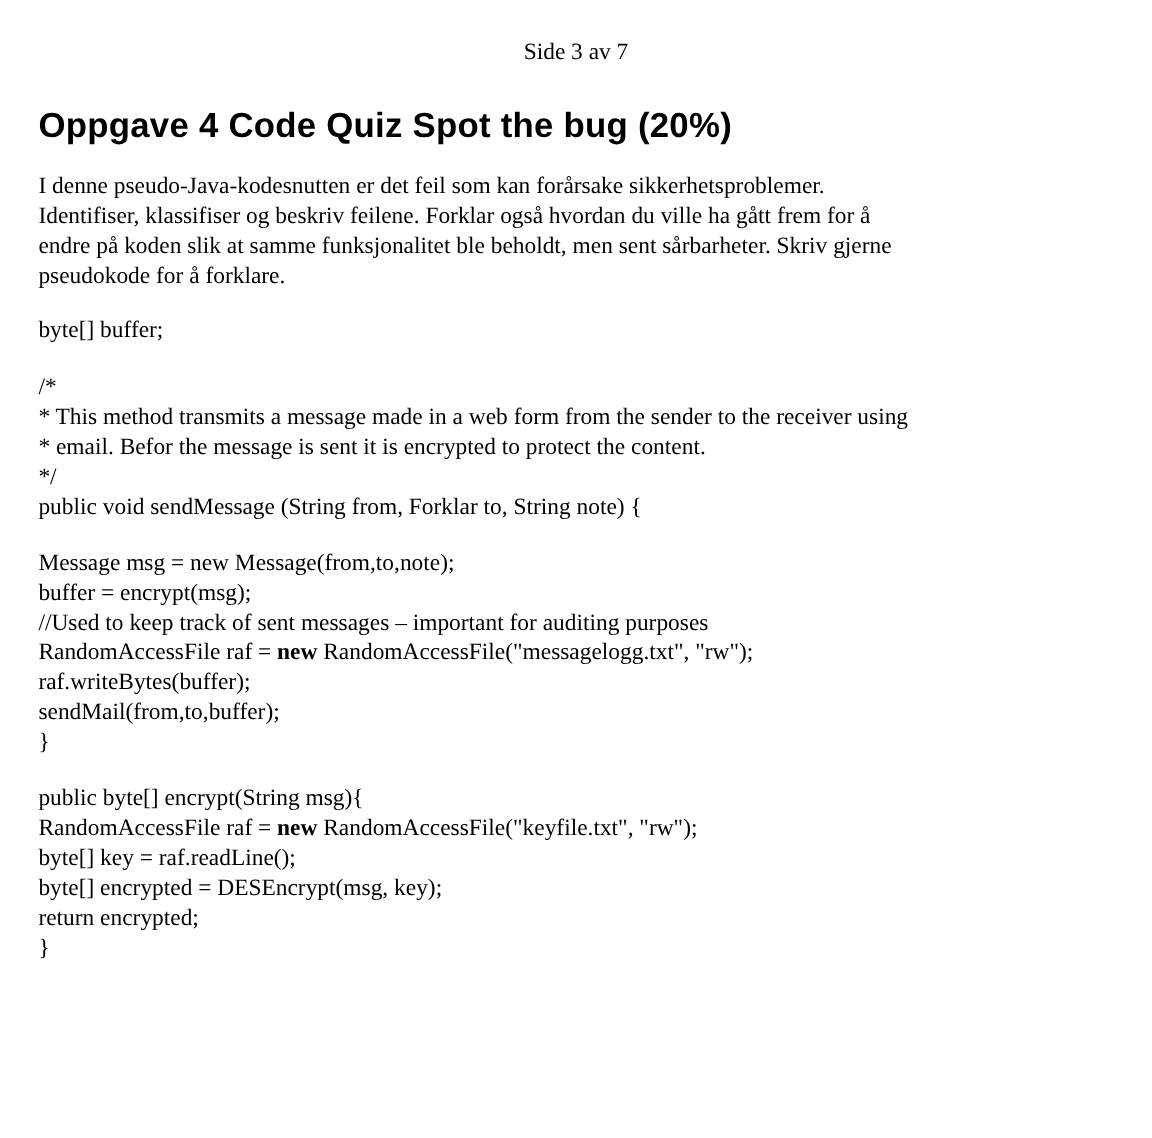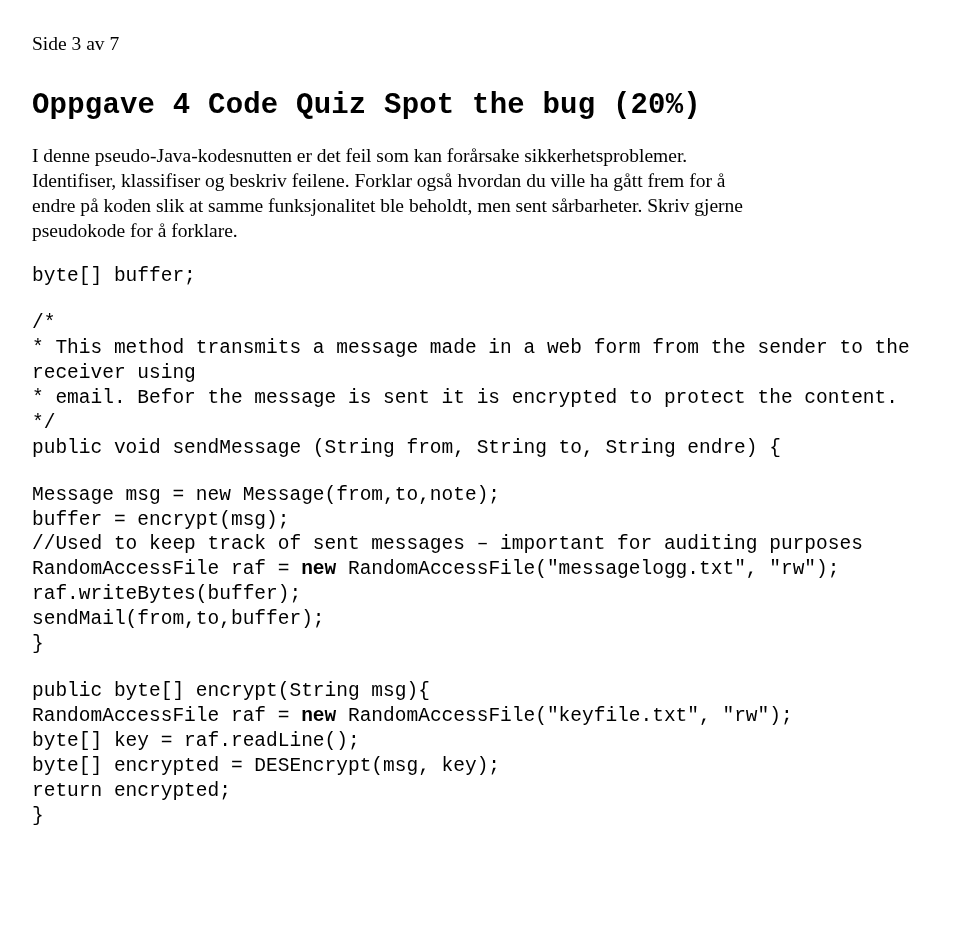--- a/index.html
+++ b/index.html
@@ -7,37 +7,37 @@
       color: #000;
       background: #fff;
       margin: 0;
       padding: 32px 32px 40px 32px;
       font-size: 19.5px;
       line-height: 1.28;
       width: 960px;
       box-sizing: border-box;
     }
     .page-header {
-      text-align: left;
+      text-align: center;
       margin-bottom: 30px;
       font-size: 19.5px;
     }
     h1.title {
-      font-family: Liberation Mono, monospace;
+      font-family: Liberation Sans, sans-serif;
       font-weight: 700;
       font-size: 29px;
       margin: 0 0 20px 0;
       letter-spacing: 0.2px;
     }
     p.intro {
       margin: 0 0 20px 0;
       white-space: pre-wrap;
     }
     .code-block {
-      font-family: Liberation Mono, monospace;
+      font-family: Liberation Serif, serif;
       font-size: 19.5px;
       line-height: 1.28;
       white-space: pre-wrap;
       margin: 0 0 22px 0;
     }
     .bold { font-weight: 700; }
   </style>
 </head>
 <body>
 
@@ -53,21 +53,21 @@
 Identifiser, klassifiser og beskriv feilene. Forklar også hvordan du ville ha gått frem for å
 endre på koden slik at samme funksjonalitet ble beholdt, men sent sårbarheter. Skriv gjerne
 pseudokode for å forklare.</span></p>
 
 <div class="code-block"><span>byte[] buffer;</span></div>
 
 <div class="code-block"><span>/*
 * This method transmits a message made in a web form from the sender to the receiver using
 * email. Befor the message is sent it is encrypted to protect the content.
 */</span>
-<span>public void sendMessage (String from, String to, String endre) {</span></div>
+<span>public void sendMessage (String from, Forklar to, String note) {</span></div>
 
 <div class="code-block"><span>Message msg = new Message(from,to,note);
 buffer = encrypt(msg);
 //Used to keep track of sent messages – important for auditing purposes
 RandomAccessFile raf = </span><span class="bold">new</span><span> RandomAccessFile("messagelogg.txt", "rw");
 raf.writeBytes(buffer);
 sendMail(from,to,buffer);
 }</span></div>
 
 <div class="code-block"><span>public byte[] encrypt(String msg){</span>

